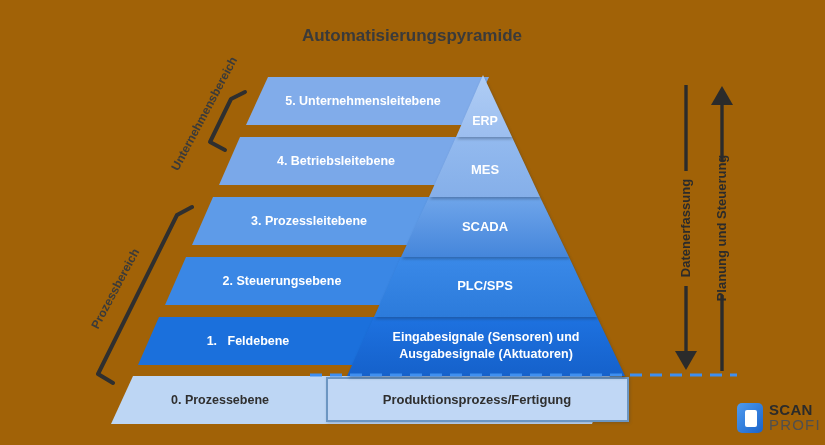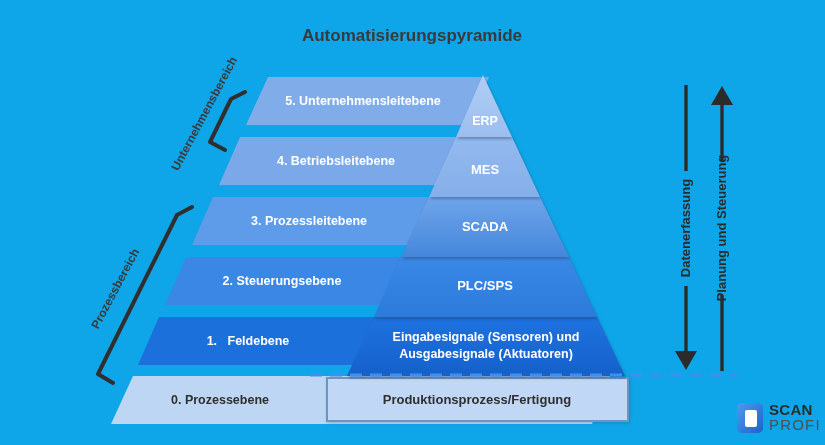--- a/index.html
+++ b/index.html
@@ -1,16 +1,16 @@
 <!DOCTYPE html>
 <html><head>
 <meta charset="utf-8">
 <style>
   html,body{margin:0;padding:0;background:#fff;}
-  .canvas{position:relative;width:825px;height:445px;background:#0ea5e9;overflow:hidden;
+  .canvas{position:relative;width:825px;height:445px;background:#a16207;overflow:hidden;
           font-family:"Liberation Sans", sans-serif;}
   svg{position:absolute;left:0;top:0;}
   svg text{white-space:pre;}
   .title-txt{font-size:17px;font-weight:700;fill:#3a3a3a;}
   .band-label{font-size:12.5px;font-weight:700;fill:#ffffff;}
   .band-label-dark{font-size:12.5px;font-weight:700;fill:#2f2f2f;}
   .pyr-label{font-size:13px;font-weight:700;fill:#ffffff;}
   .pyr-label-sm{font-size:12.5px;font-weight:700;fill:#ffffff;}
   .box-label{font-size:13px;font-weight:700;fill:#2f2f2f;}
   .side-label{font-size:12px;font-weight:600;fill:#3a3a3a;}

